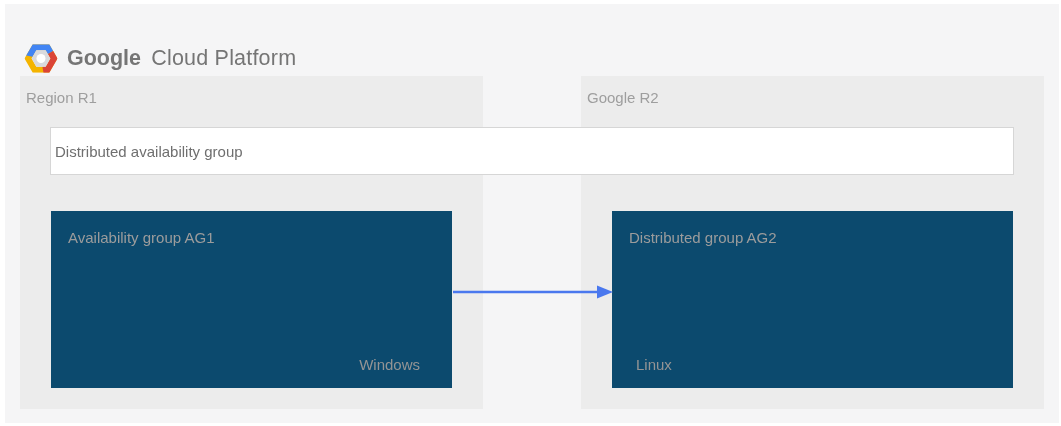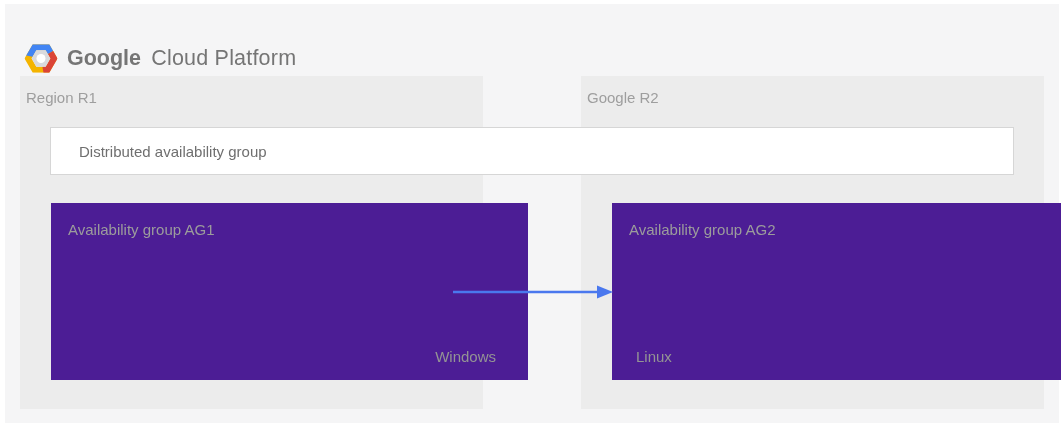--- a/index.html
+++ b/index.html
@@ -57,34 +57,34 @@
 
   
   .dist-box {
     position: absolute;
     left: 45px; top: 123px;
     width: 964px; height: 48px;
     background: #ffffff;
     border: 1px solid #d6d6d6;
     display: flex;
     align-items: center;
-    padding-left: 28px;
+    padding-left: 4px;
   }
   .dist-box span {
     font-size: 15px;
     color: #6f6f6f;
   }
 
   
   .ag {
     position: absolute;
-    top: 199px;
-    width: 477px;
+    top: 207px;
+    width: 401px;
     height: 177px;
-    background: #4c1d95;
+    background: #0c4a6e;
   }
   .ag-1 { left: 46px; }
   .ag-2 { left: 607px; }
   .ag-label {
     position: absolute;
     left: 17px; top: 18px;
     font-size: 15px;
     color: #9c9c9c;
   }
   .os-label {
@@ -142,21 +142,21 @@
     <div class="dist-box">
       <span>Distributed availability group</span>
     </div>
 
     <div class="ag ag-1">
       <div class="ag-label">Availability group AG1</div>
       <div class="os-label os-right">Windows</div>
     </div>
 
     <div class="ag ag-2">
-      <div class="ag-label">Availability group AG2</div>
+      <div class="ag-label">Distributed group AG2</div>
       <div class="os-label os-left">Linux</div>
     </div>
 
     <svg class="arrow" viewBox="0 0 161 20" aria-hidden="true">
       <line x1="1" y1="10" x2="147" y2="10" stroke="#4a78ee" stroke-width="2.6"></line>
       <polygon points="145,3.5 161,10 145,16.5" fill="#4a78ee"></polygon>
     </svg>
 
   </div>
 </div>

